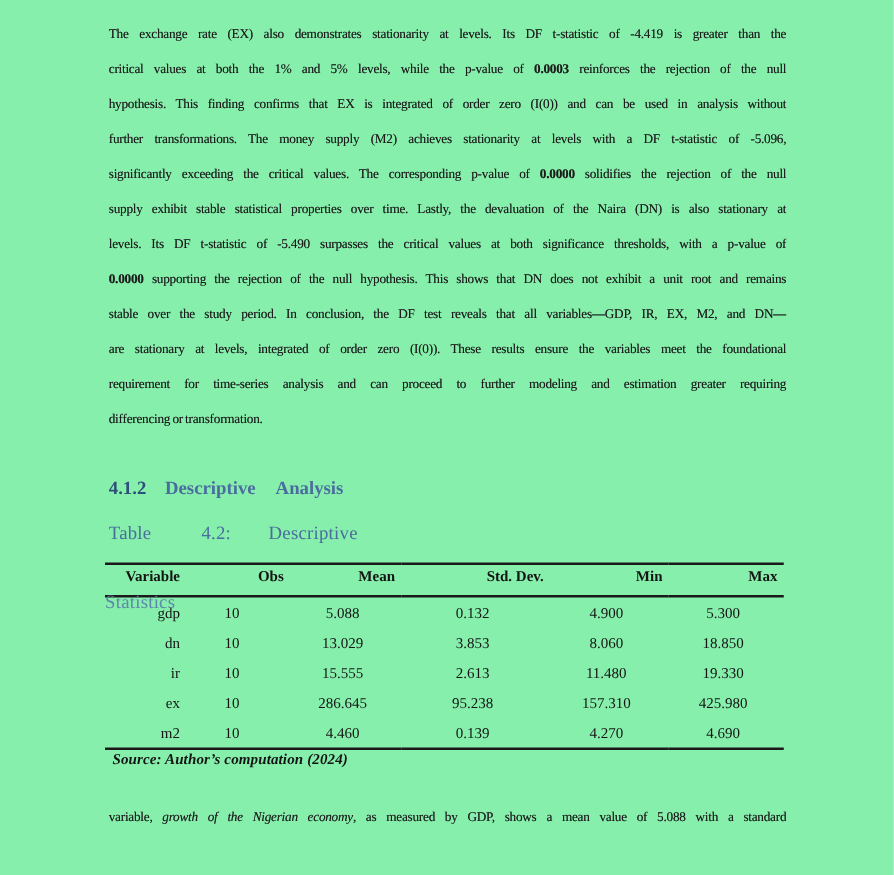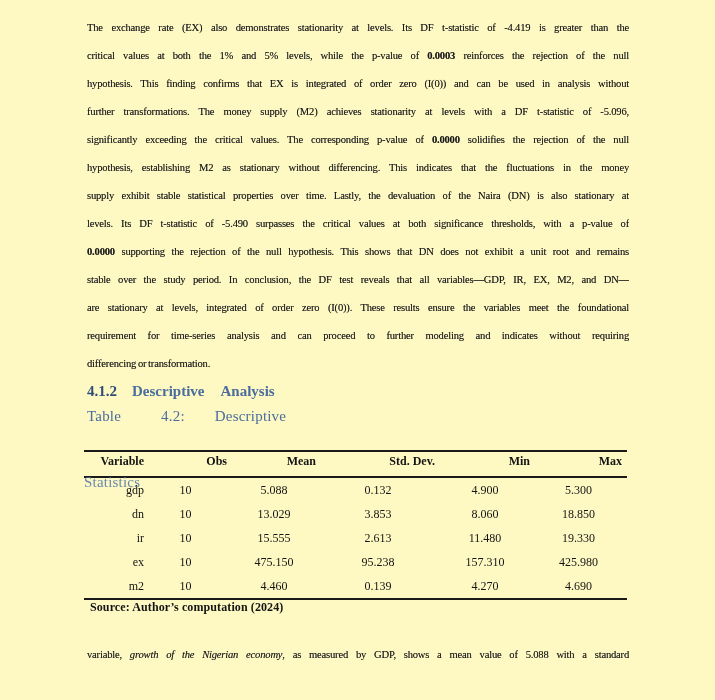--- a/index.html
+++ b/index.html
@@ -7,21 +7,21 @@
     --c-hnum:#2e4d7b;
     --c-heading:#4a6d9e;
     --c-caption:#4a6d9e;
     --c-stats:#5a7dab;
     --c-rule:#1a1a1a;
   }
   html,body{margin:0;padding:0;background:#e8e8e8;}
   .page{
     position:relative;
     width:715px;height:700px;
-    background:#fef9c3;
+    background:#86efac;
     overflow:hidden;
     font-family:"Liberation Serif","DejaVu Serif",serif;
     color:var(--c-text);
   }
   .para{
     position:absolute;
     left:87px;width:542px;
   }
   .para .tline{
     font-size:10.6px;
@@ -80,49 +80,48 @@
   table.stats th:first-child{text-align:right;padding-left:8px;padding-right:0;}
   table.stats td{
     text-align:center;
     padding:0 5px 0 0;
     height:24px;
     vertical-align:middle;
   }
   table.stats td:first-child{text-align:right;padding-left:8px;padding-right:0;}
   .source{
     position:absolute;left:90px;top:600px;width:540px;
-    font-size:12px;font-weight:700;
+    font-size:12px;font-weight:700;font-style:italic;
     color:#141414;
     letter-spacing:0.1px;
   }
 </style>
 </head>
 <body>
 
 <div class="page">
 
   <div class="para p1" style="top:14px">
       <div class="tline">The exchange rate (EX) also demonstrates stationarity at levels. Its DF t-statistic of -4.419 is greater than the</div>
       <div class="tline">critical values at both the 1% and 5% levels, while the p-value of <b>0.0003</b> reinforces the rejection of the null</div>
       <div class="tline">hypothesis. This finding confirms that EX is integrated of order zero (I(0)) and can be used in analysis without</div>
       <div class="tline">further transformations. The money supply (M2) achieves stationarity at levels with a DF t-statistic of -5.096,</div>
       <div class="tline">significantly exceeding the critical values. The corresponding p-value of <b>0.0000</b> solidifies the rejection of the null</div>
-      <div class="tline">hypothesis, establishing M2 as stationary without differencing. This indicates that the fluctuations in the money</div>
       <div class="tline">supply exhibit stable statistical properties over time. Lastly, the devaluation of the Naira (DN) is also stationary at</div>
       <div class="tline">levels. Its DF t-statistic of -5.490 surpasses the critical values at both significance thresholds, with a p-value of</div>
       <div class="tline"><b>0.0000</b> supporting the rejection of the null hypothesis. This shows that DN does not exhibit a unit root and remains</div>
       <div class="tline">stable over the study period. In conclusion, the DF test reveals that all variables<b>—</b>GDP, IR, EX, M2, and DN<b>—</b></div>
       <div class="tline">are stationary at levels, integrated of order zero (I(0)). These results ensure the variables meet the foundational</div>
-      <div class="tline">requirement for time-series analysis and can proceed to further modeling and indicates without requiring</div>
+      <div class="tline">requirement for time-series analysis and can proceed to further modeling and estimation greater requiring</div>
       <div class="tline plain">differencing or transformation.</div>
     </div>
 
   <h3 class="heading" style="top:381px"><span class="hnum">4.1.2</span><span class="hword w1">Descriptive</span><span class="hword w2">Analysis</span></h3>
 
-  <div class="caption" style="top:406px"><span class="cword">Table</span><span class="cword c2">4.2:</span><span class="cword c3">Descriptive</span></div>
+  <div class="caption" style="top:417px"><span class="cword">Table</span><span class="cword c2">4.2:</span><span class="cword c3">Descriptive</span></div>
 
   <div class="caption stat-overlay" style="top:472px">Statistics</div>
 
   <table class="stats">
       <colgroup>
         <col style="width: 60px;">
         <col style="width: 88px;">
         <col style="width: 89px;">
         <col style="width: 119px;">
         <col style="width: 95px;">
@@ -159,21 +158,21 @@
           <td>ir</td>
           <td>10</td>
           <td>15.555</td>
           <td>2.613</td>
           <td>11.480</td>
           <td>19.330</td>
         </tr>
         <tr>
           <td>ex</td>
           <td>10</td>
-          <td>475.150</td>
+          <td>286.645</td>
           <td>95.238</td>
           <td>157.310</td>
           <td>425.980</td>
         </tr>
         <tr>
           <td>m2</td>
           <td>10</td>
           <td>4.460</td>
           <td>0.139</td>
           <td>4.270</td>

